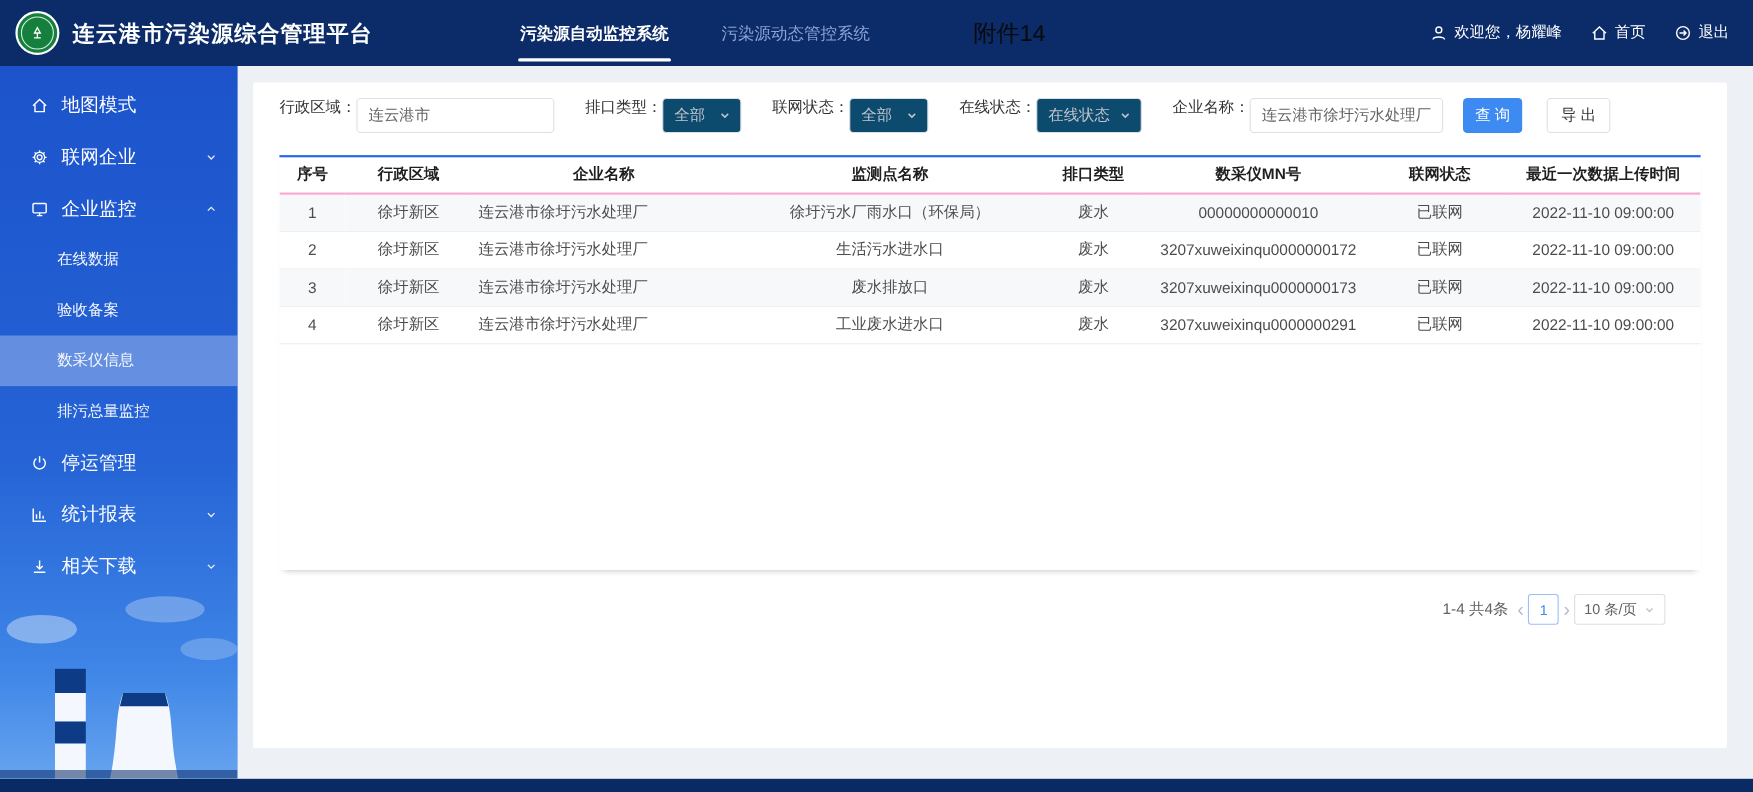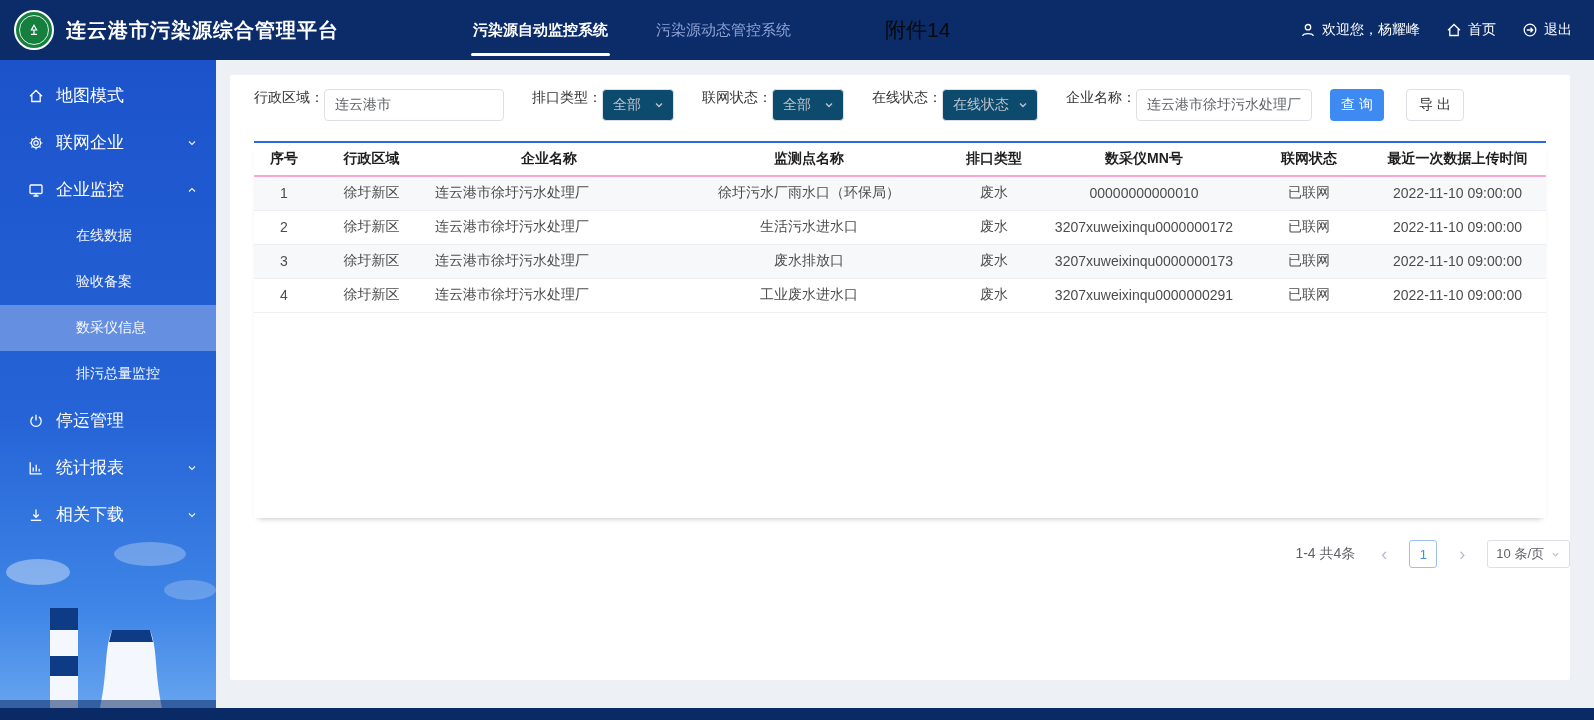--- a/index.html
+++ b/index.html
@@ -22,21 +22,21 @@
   .icon16 { width:16px; height:16px; display:inline-block; }
 
   
   .body-row { flex:1 1 auto; display:flex; min-height:0; }
 
   
   .sidebar { width:216px; flex:0 0 216px; background:linear-gradient(180deg,#1c53cb 0%,#2563d6 55%,#3f86e7 85%,#67a4ef 100%); color:#fff; position:relative; overflow:hidden; padding-top:12px; }
   .side-item { height:47px; display:flex; align-items:center; padding:0 18px 0 28px; font-size:17px; cursor:pointer; position:relative; z-index:2; }
   .side-item .sicon { width:16px; height:16px; margin-right:12px; flex:0 0 auto; }
   .side-item .chev { margin-left:auto; width:12px; height:12px; opacity:.9; }
-  .sub-item { height:46px; display:flex; align-items:center; padding-left:76px; font-size:14px; color:rgba(255,255,255,.95); cursor:pointer; position:relative; z-index:2;font-family:Liberation Mono, monospace; }
+  .sub-item { height:46px; display:flex; align-items:center; padding-left:52px; font-size:14px; color:rgba(255,255,255,.95); cursor:pointer; position:relative; z-index:2;font-family:Liberation Mono, monospace; }
   .sub-item.active { background:rgba(255,255,255,.3); }
   .side-illustration { position:absolute; left:0; right:0; bottom:0; z-index:1; pointer-events:none; }
 
   
   .main { flex:1 1 auto; background:#edf0f5; padding:15px 24px 28px 14px; min-width:0; }
   .card { background:#fff; height:100%; border-radius:2px; }
 
   .filters { display:flex; align-items:center; padding:14px 24px 0; }
   .fg { display:flex; margin-right:28px; }
   .fg label { font-size:14px; color:#333; white-space:nowrap; }
@@ -52,21 +52,21 @@
   .btn-primary { background:#3d8af2; color:#fff; width:54px; margin-left:6px; }
   .btn-plain { background:#fff; color:#333; border-color:#dcdfe6; width:58px; margin-left:22px; }
 
   .table-wrap { margin:20px 24px 0; height:377px; border-top:2px solid #2a68e8; box-shadow:0 4px 6px -4px rgba(0,0,0,.28); overflow:hidden; }
   table { width:100%; border-collapse:collapse; table-layout:fixed; }
   th { height:33px; font-size:14px; font-weight:bold; color:#1f1f1f; text-align:center; border-bottom:2px solid #f9a8d4; }
   td { height:34px; font-size:14px; color:#4c4c4c; text-align:center; border-bottom:1px solid #eceef3; white-space:nowrap; overflow:hidden; }
   td.col-company { text-align:left; padding-left:6px; }
   tr.striped td { background:#f7f8fa; }
 
-  .pagination { display:flex; align-items:center; justify-content:flex-end; margin-top:22px; gap:22px; }
+  .pagination { display:flex; align-items:center; justify-content:flex-end; margin-top:22px; padding-right:56px; gap:4px; }
   .pg-total { font-size:14px; color:#606266; margin-right:4px; }
   .pg-arrow { font-size:18px; color:#b4bccc; cursor:pointer; line-height:26px; user-select:none; }
   .pg-num { width:28px; height:28px; border:1px solid #9cbff5; border-radius:3px; color:#3d8af2; font-size:13px; display:flex; align-items:center; justify-content:center; cursor:pointer; background:#fff; }
   .pg-size { height:28px; border:1px solid #dcdfe6; border-radius:3px; display:flex; align-items:center; padding:0 8px; font-size:13px; color:#606266; cursor:pointer; gap:6px; background:#fff; }
   .pg-size .chev-g { width:11px; height:11px; color:#c0c4cc; }
 
   
   .footer-bar { height:12px; background:#0a2a66; flex:0 0 auto; }
 
   svg { display:block; width:100%; height:100%; }

